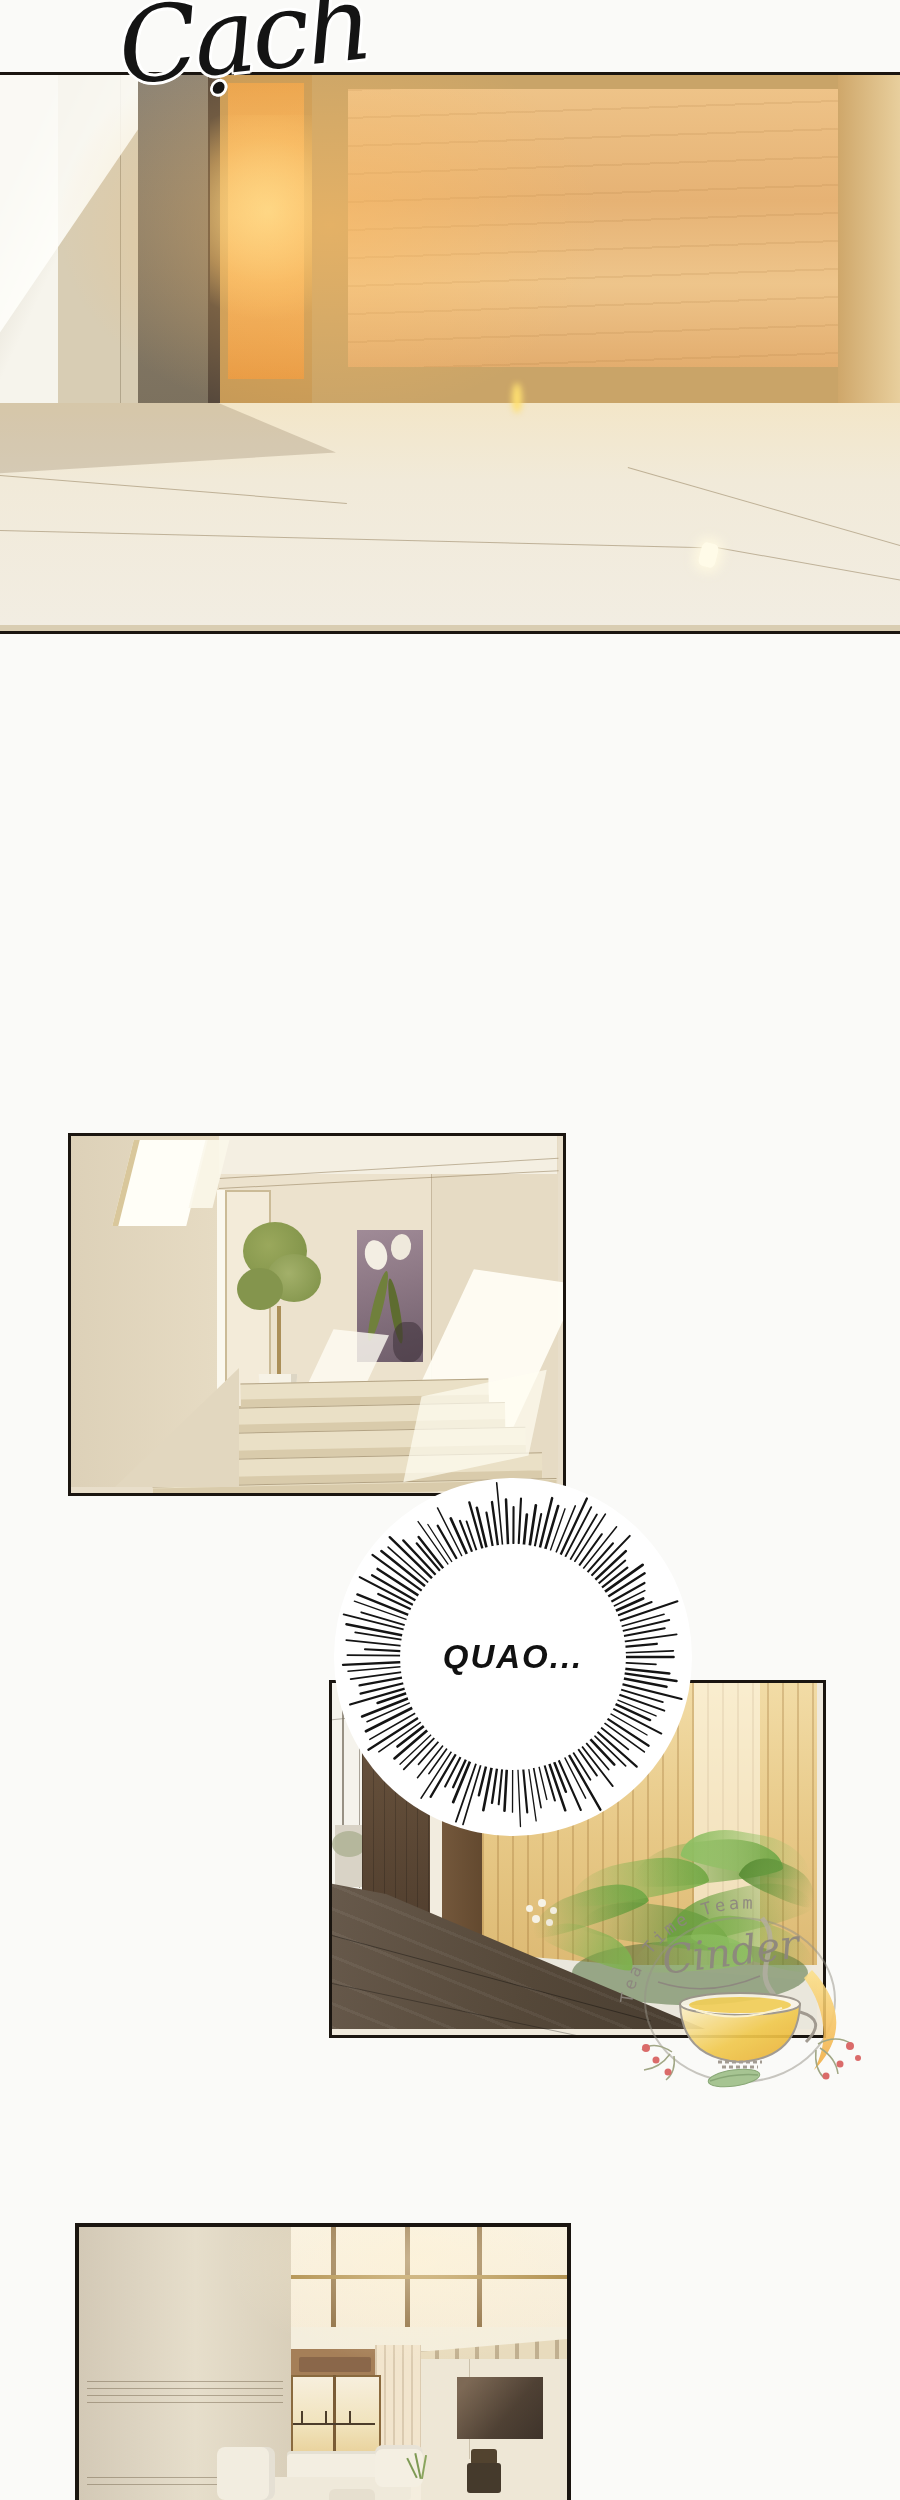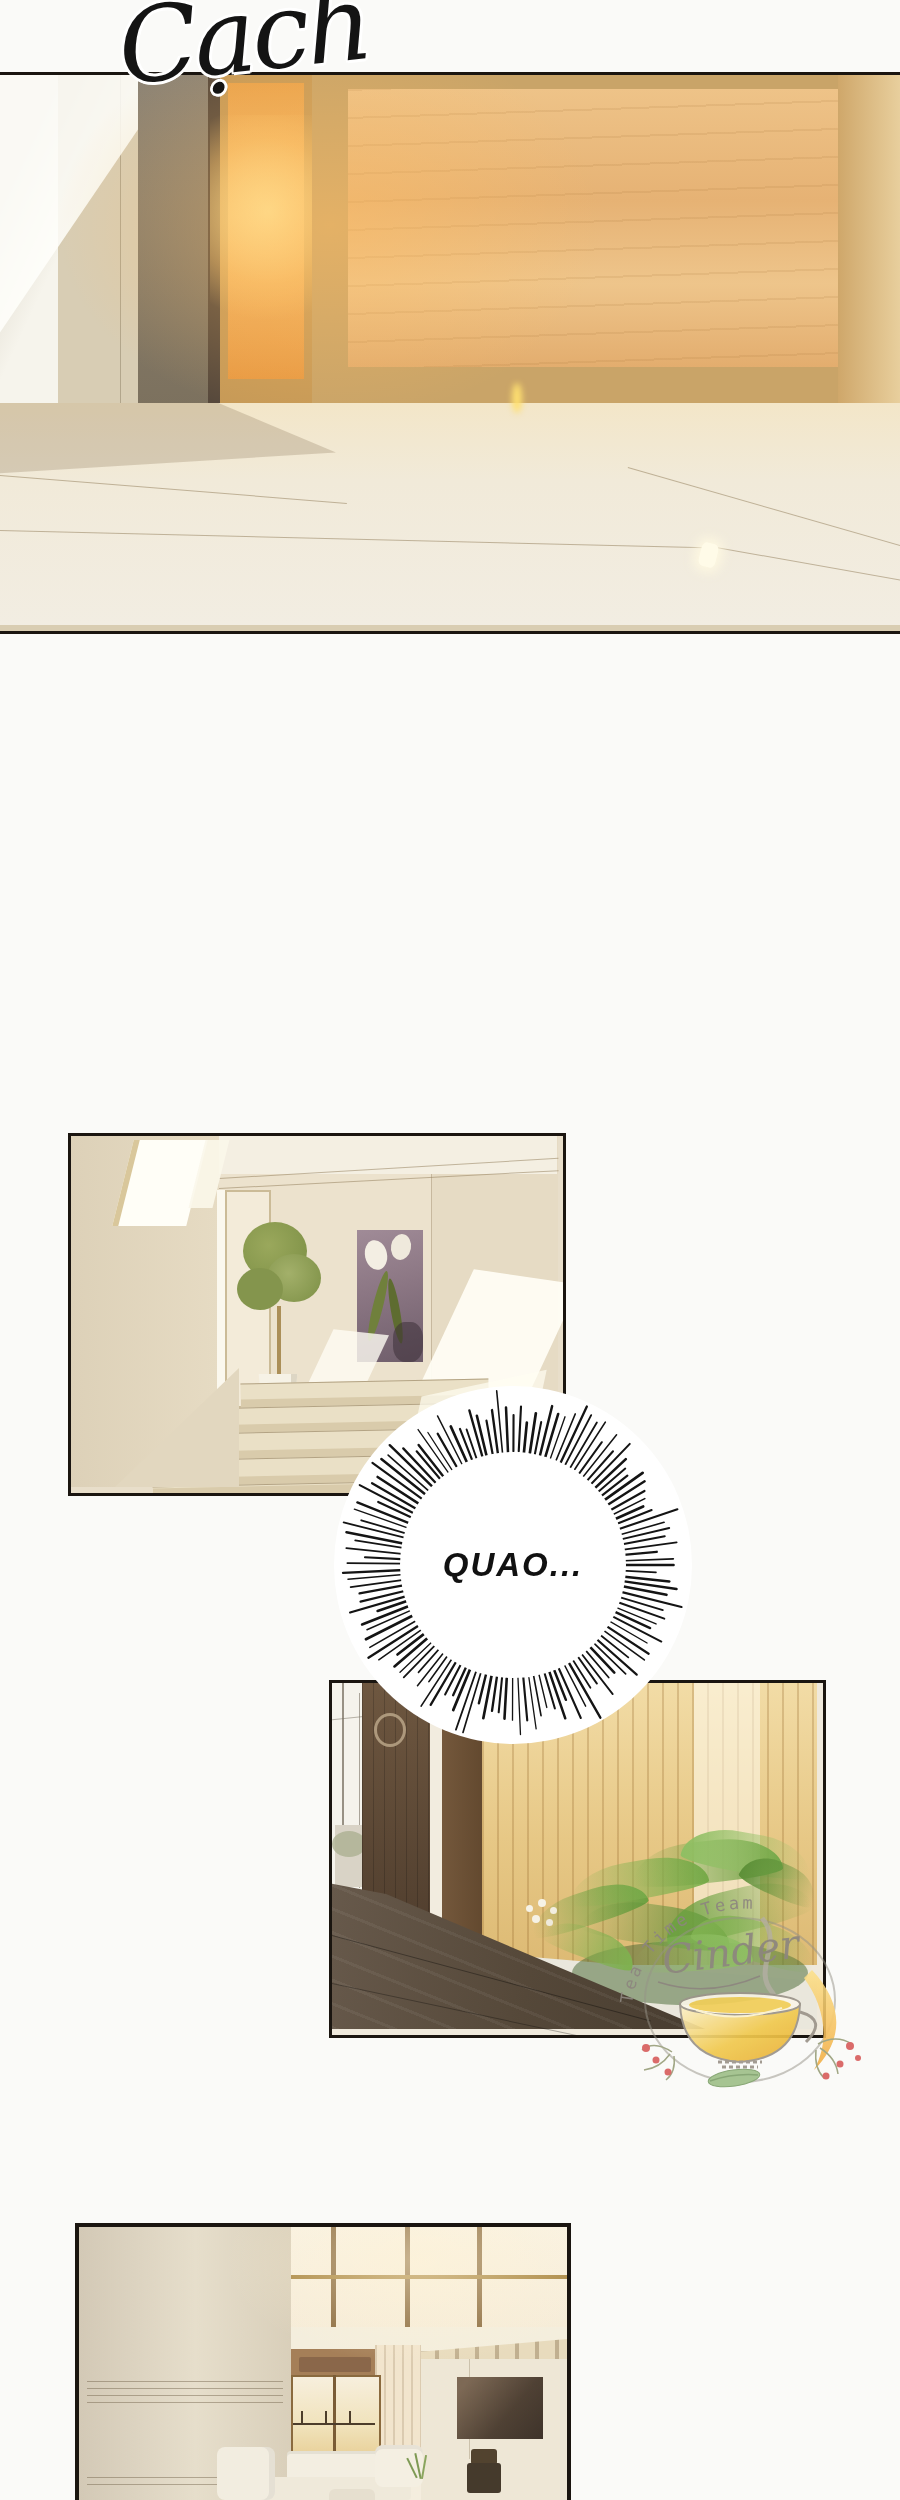--- a/index.html
+++ b/index.html
@@ -13,21 +13,21 @@
   
   .sfx{
     position:absolute;left:118px;top:-26px;z-index:4;
     font-family:"DejaVu Serif",serif;font-style:italic;font-weight:400;
     font-size:104px;letter-spacing:-4px;color:#141414;transform:rotate(-6deg);
     text-shadow:-3px 0 0 #fff,3px 0 0 #fff,0 -3px 0 #fff,0 3px 0 #fff,
                 -2px -2px 0 #fff,2px 2px 0 #fff,-2px 2px 0 #fff,2px -2px 0 #fff;
     white-space:nowrap;
   }
   
-  .burst{position:absolute;left:328px;top:1380px;width:370px;height:370px;z-index:5;}
+  .burst{position:absolute;left:328px;top:1472px;width:370px;height:370px;z-index:5;}
   .burst-text{
     position:absolute;left:0;top:0;width:100%;height:100%;
     display:flex;align-items:center;justify-content:center;
     font-family:"Liberation Sans",sans-serif;font-weight:700;font-style:italic;
     font-size:33px;letter-spacing:2px;color:#111;
   }
   
   .wm{position:absolute;left:612px;top:1852px;width:270px;height:240px;z-index:6;opacity:.92;}
   .wm text{fill:#8d867f;}
   .wm .script{font-family:"DejaVu Serif",serif;font-style:italic;font-size:40px;}

